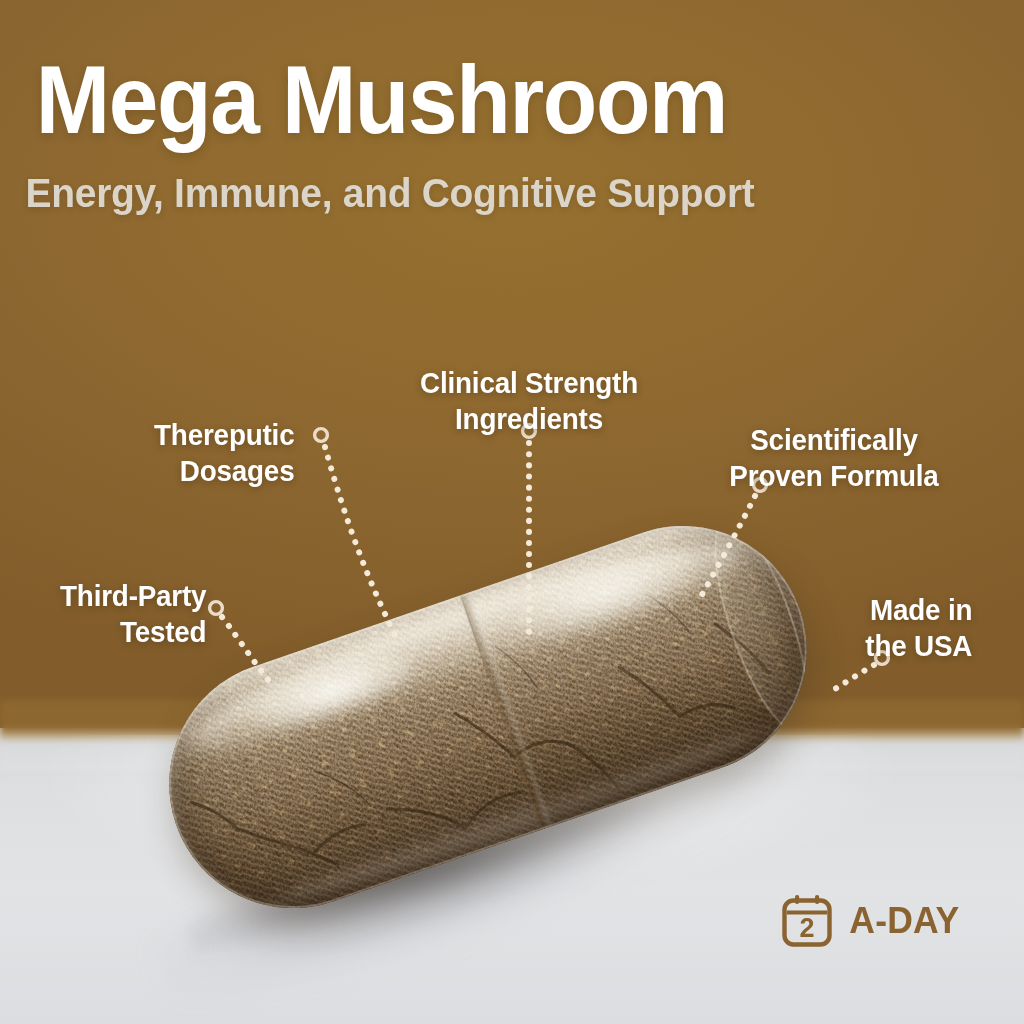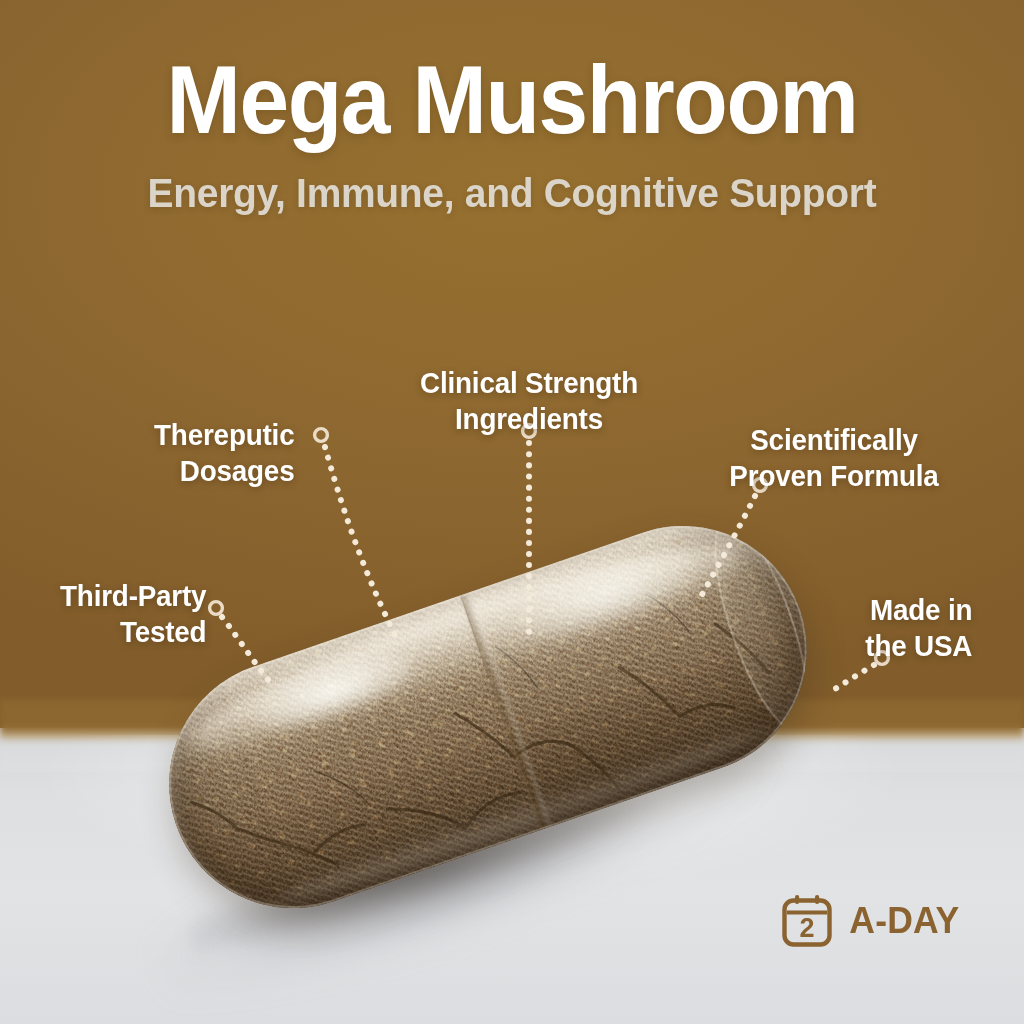--- a/index.html
+++ b/index.html
@@ -55,21 +55,21 @@
     height: 200px;
     background: radial-gradient(ellipse 620px 170px at 46% 20%, rgba(255,255,255,0.55) 0%, rgba(255,255,255,0.0) 70%);
     pointer-events: none;
   }
 
   
   .header {
     position: absolute;
     left: 0; top: 52px;
     width: 1024px;
-    text-align: center;
+    text-align: left;
   }
   .title {
     font-size: 96px;
     line-height: 1.0;
     font-weight: bold;
     color: #ffffff;
     letter-spacing: -1.5px;
     transform: scaleX(0.93);
     text-shadow: 0 3px 10px rgba(60,40,10,0.22);
     white-space: nowrap;

